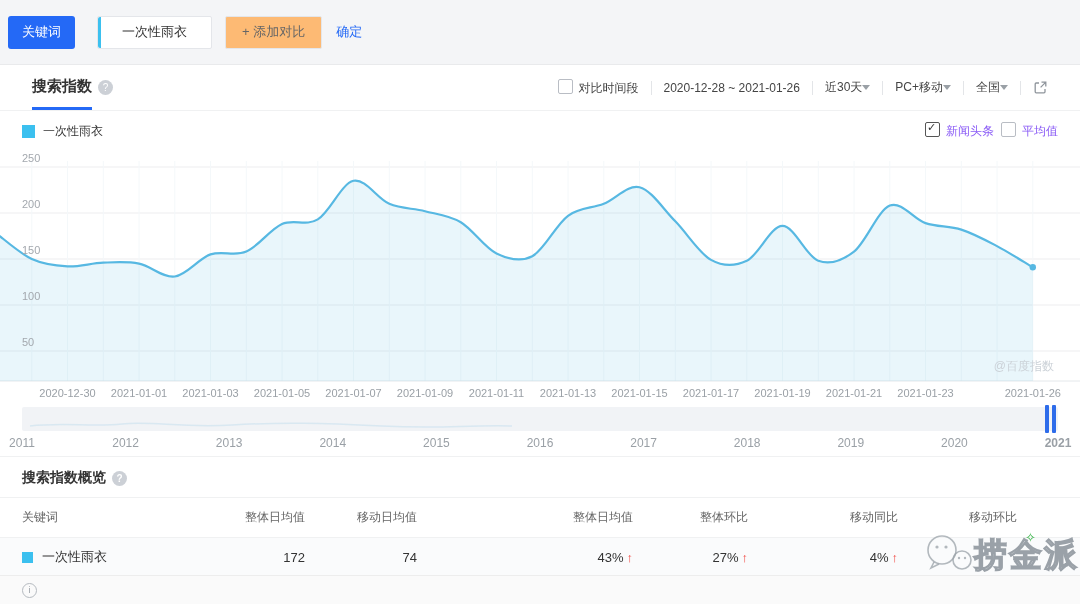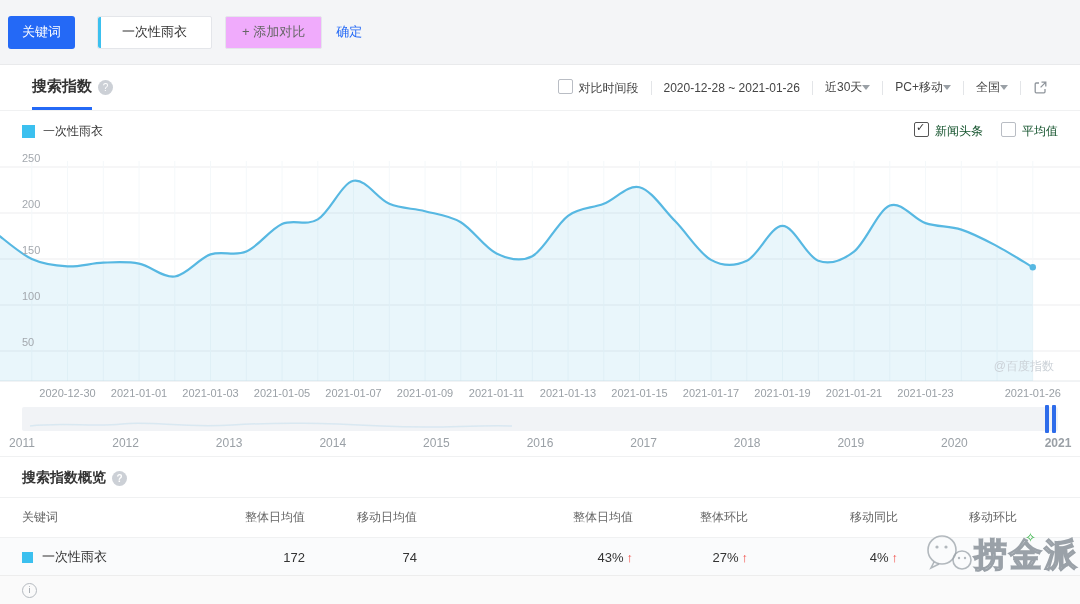--- a/index.html
+++ b/index.html
@@ -7,21 +7,21 @@
   .stage{position:relative;width:1080px;height:604px;overflow:hidden;background:#fff;}
 
   
   .topbar{height:64px;background:#f4f5f7;display:flex;align-items:center;padding:0 0 0 8px;box-sizing:border-box;gap:0;}
   .kw-btn{height:33px;padding:0 14px;background:var(--blue);color:#fff;border:none;border-radius:3px;
           font-size:13px;cursor:pointer;font-family:inherit;}
   .kw-input{margin-left:22px;width:113px;height:31px;background:#fff;border:1px solid #e4e6ea;border-radius:2px;
             display:flex;align-items:center;position:relative;}
   .kw-input .accent{position:absolute;left:0;top:0;bottom:0;width:3px;background:var(--cyan);border-radius:2px 0 0 2px;}
   .kw-input .val{flex:1;text-align:center;font-size:13px;color:#333;}
-  .add-btn{margin-left:13px;height:33px;padding:0 16px;background:#f0abfc;border:1px solid #e4e6ea;border-radius:2px;
+  .add-btn{margin-left:13px;height:33px;padding:0 16px;background:#fdba74;border:1px solid #e4e6ea;border-radius:2px;
            color:#666;font-size:13px;cursor:pointer;font-family:inherit;}
   .confirm{margin-left:14px;color:var(--blue);font-size:13px;text-decoration:none;cursor:pointer;}
 
   
   .card{position:relative;background:#fff;border-top:1px solid #e9eaec;height:540px;}
 
   .panel-head{height:45px;padding:0 32px;display:flex;justify-content:space-between;align-items:stretch;
               border-bottom:1px solid #f0f1f2;}
   .tab-wrap{display:flex;align-items:center;}
   .tab{display:inline-flex;align-items:center;height:100%;box-sizing:border-box;border-bottom:3px solid var(--blue);
@@ -36,21 +36,21 @@
   .cb.checked::after{content:"✓";position:absolute;left:1px;top:-2px;font-size:11px;color:#333;font-weight:bold;}
   .chk{cursor:pointer;white-space:nowrap;}
   .dd{display:flex;align-items:center;gap:0;cursor:pointer;white-space:nowrap;}
   .caret{width:0;height:0;border-left:4px solid transparent;border-right:4px solid transparent;border-top:5px solid #9aa0a6;}
   .ext-icon{width:15px;height:15px;cursor:pointer;}
   .ext-icon path{stroke:#8f959c;stroke-width:1.3;fill:none;}
 
   .legend-row{height:40px;padding:0 22px;display:flex;justify-content:space-between;align-items:center;font-size:12px;}
   .legend-left{display:flex;align-items:center;gap:8px;color:#333;}
   .sq{width:13px;height:13px;background:var(--cyan);display:inline-block;}
-  .legend-right{display:flex;align-items:center;gap:18px;color:#14532d;}
+  .legend-right{display:flex;align-items:center;gap:7px;color:#8b5cf6;}
 
   
   .chart-wrap{position:relative;height:252px;}
   .chart-wrap svg{display:block;}
   .hgrid{stroke:#ededef;stroke-width:1;}
   .vgrid{stroke:#f4f8fa;stroke-width:1;}
   .axis{stroke:#e4e8eb;stroke-width:1;}
   .area{fill:rgba(87,184,226,0.13);stroke:none;}
   .line{fill:none;stroke:var(--line);stroke-width:2.2;stroke-linejoin:round;stroke-linecap:round;}
   .dot{fill:var(--line);}

